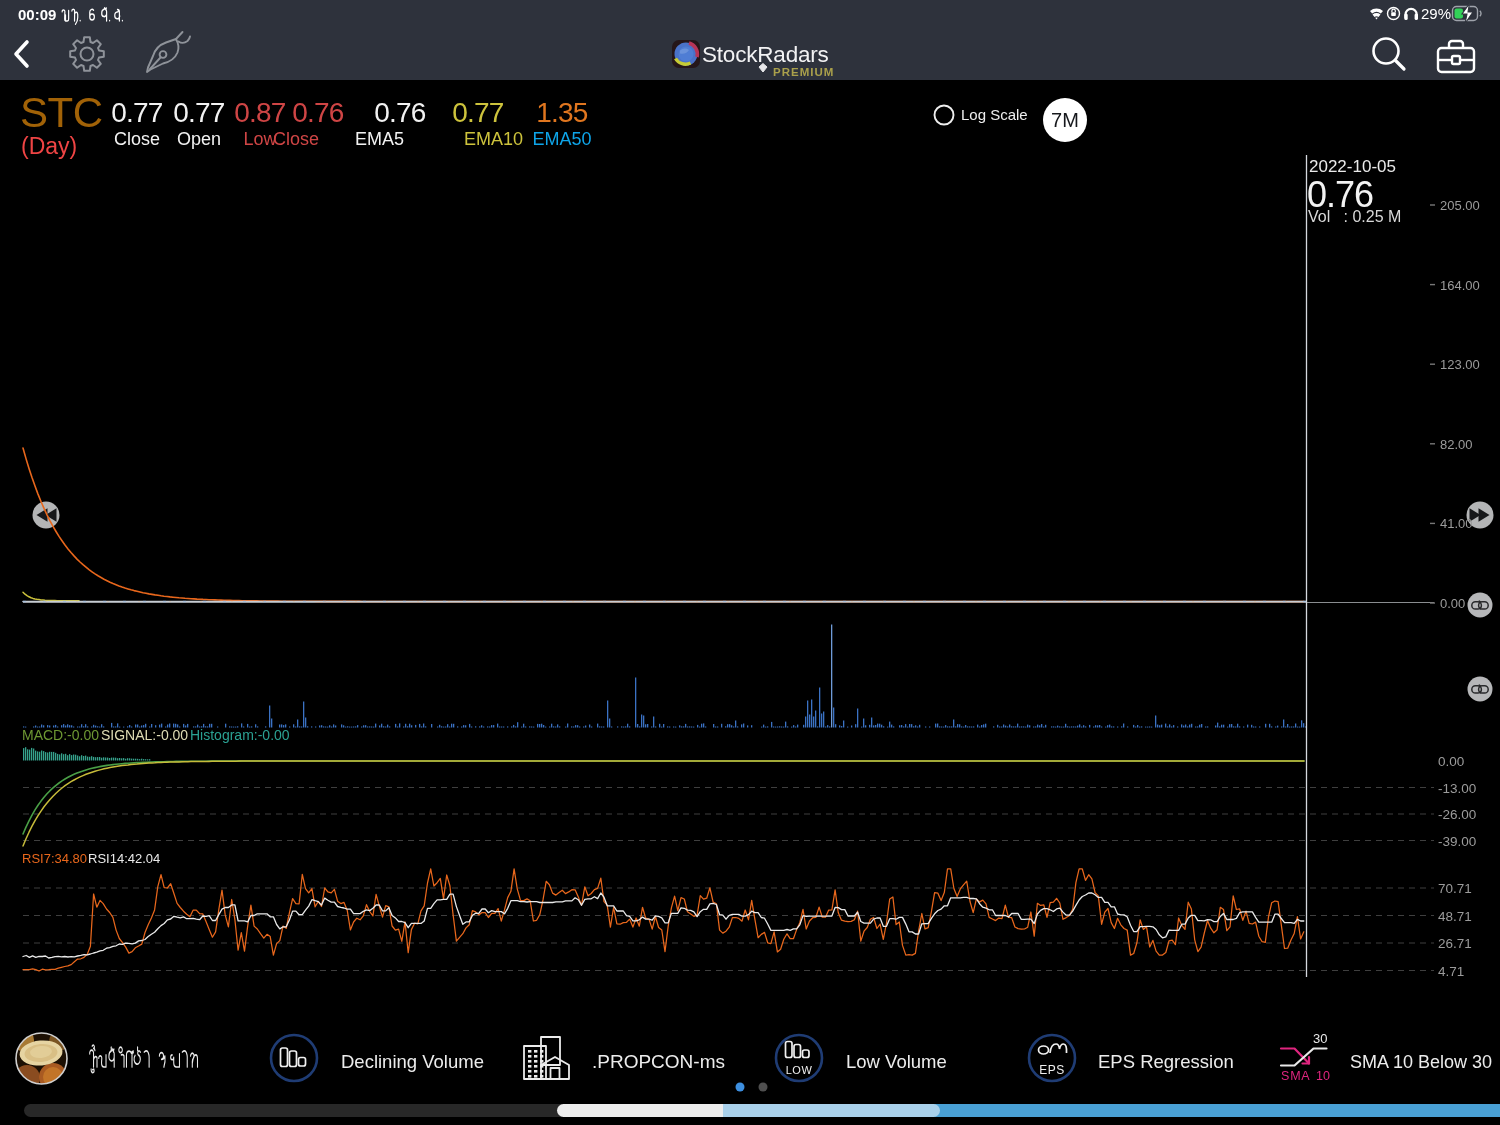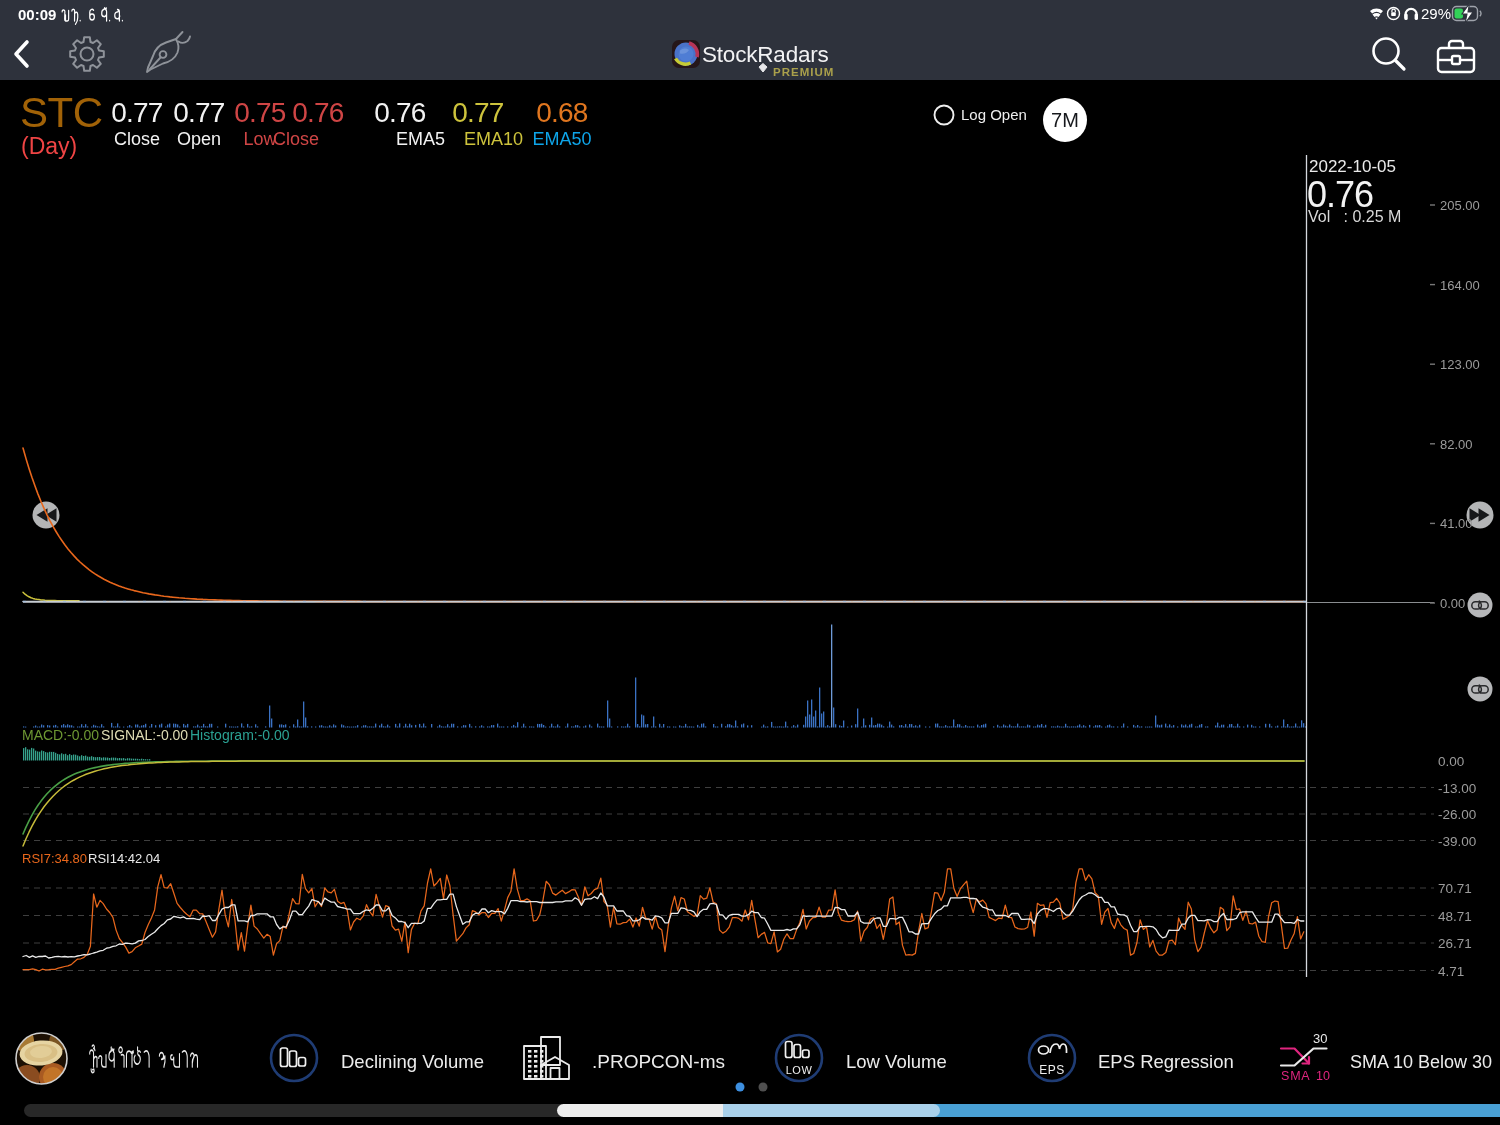--- a/index.html
+++ b/index.html
@@ -697,35 +697,35 @@
   <path d="M1469.5,3.5 l-7.5,10.5 h5 l-2,9.5 8,-11.5 h-5 z" fill="#fff" stroke="#2e323c" stroke-width="1.1"></path>
 </g>
 </svg>
 
 <div class="abs" style="left:20px;top:89px;font-size:42px;color:#a16207;letter-spacing:-0.5px">STC</div>
 <div class="abs" style="left:21px;top:133px;font-size:23px;color:#ef4444">(Day)</div>
 <div class="abs" style="left:92px;top:97px;width:90px;text-align:center;font-size:28px;letter-spacing:-0.8px;color:#f2f2f2">0.77</div>
     <div class="abs" style="left:92px;top:129px;width:90px;text-align:center;font-size:18px;color:#f2f2f2">Close</div>
     <div class="abs" style="left:154px;top:97px;width:90px;text-align:center;font-size:28px;letter-spacing:-0.8px;color:#f2f2f2">0.77</div>
     <div class="abs" style="left:154px;top:129px;width:90px;text-align:center;font-size:18px;color:#f2f2f2">Open</div>
-    <div class="abs" style="left:215px;top:97px;width:90px;text-align:center;font-size:28px;letter-spacing:-0.8px;color:#cf4545">0.75</div>
+    <div class="abs" style="left:215px;top:97px;width:90px;text-align:center;font-size:28px;letter-spacing:-0.8px;color:#cf4545">0.87</div>
     <div class="abs" style="left:215px;top:129px;width:90px;text-align:center;font-size:18px;color:#cf4545">Low</div>
     <div class="abs" style="left:273px;top:97px;width:90px;text-align:center;font-size:28px;letter-spacing:-0.8px;color:#cf4545">0.76</div>
     <div class="abs" style="left:273px;top:129px;width:90px;font-size:18px;color:#cf4545">Close</div>
     <div class="abs" style="left:355px;top:97px;width:90px;text-align:center;font-size:28px;letter-spacing:-0.8px;color:#f2f2f2">0.76</div>
-    <div class="abs" style="left:355px;top:129px;width:90px;text-align:right;font-size:18px;color:#f2f2f2">EMA5</div>
+    <div class="abs" style="left:355px;top:129px;width:90px;text-align:left;font-size:18px;color:#f2f2f2">EMA5</div>
     <div class="abs" style="left:433px;top:97px;width:90px;text-align:center;font-size:28px;letter-spacing:-0.8px;color:#cdc33c">0.77</div>
     <div class="abs" style="left:433px;top:129px;width:90px;text-align:right;font-size:18px;color:#cdc33c">EMA10</div>
-    <div class="abs" style="left:517px;top:97px;width:90px;text-align:center;font-size:28px;letter-spacing:-0.8px;color:#e0761f">0.68</div>
+    <div class="abs" style="left:517px;top:97px;width:90px;text-align:center;font-size:28px;letter-spacing:-0.8px;color:#e0761f">1.35</div>
     <div class="abs" style="left:517px;top:129px;width:90px;text-align:center;font-size:18px;color:#0ea5e9">EMA50</div>
 <svg class="abs" style="left:930px;top:90px" width="260" height="70" viewBox="0 0 260 70" xmlns="http://www.w3.org/2000/svg">
   <circle cx="14" cy="25" r="9.5" fill="none" stroke="#eee" stroke-width="1.9"></circle>
   <circle cx="135" cy="30" r="22" fill="#fff"></circle>
 </svg>
-<div class="abs" style="left:961px;top:106px;font-size:15px;color:#eee">Log Open</div>
+<div class="abs" style="left:961px;top:106px;font-size:15px;color:#eee">Log Scale</div>
 <div class="abs" style="left:1043px;top:98px;width:44px;height:44px;text-align:center;line-height:44px;font-size:20px;color:#16181c">7M</div>
 
 <svg class="abs" style="left:0;top:1020px" width="1500" height="105" viewBox="0 1020 1500 105" xmlns="http://www.w3.org/2000/svg" font-family="Liberation Sans, sans-serif">
 <defs>
         <clipPath id="coin">
           <circle cx="41.5" cy="1058.5" r="25.5"></circle>
         </clipPath>
       </defs>
 <g clip-path="url(#coin)">
   <rect x="15" y="1032" width="54" height="54" fill="#1c1004"></rect>

